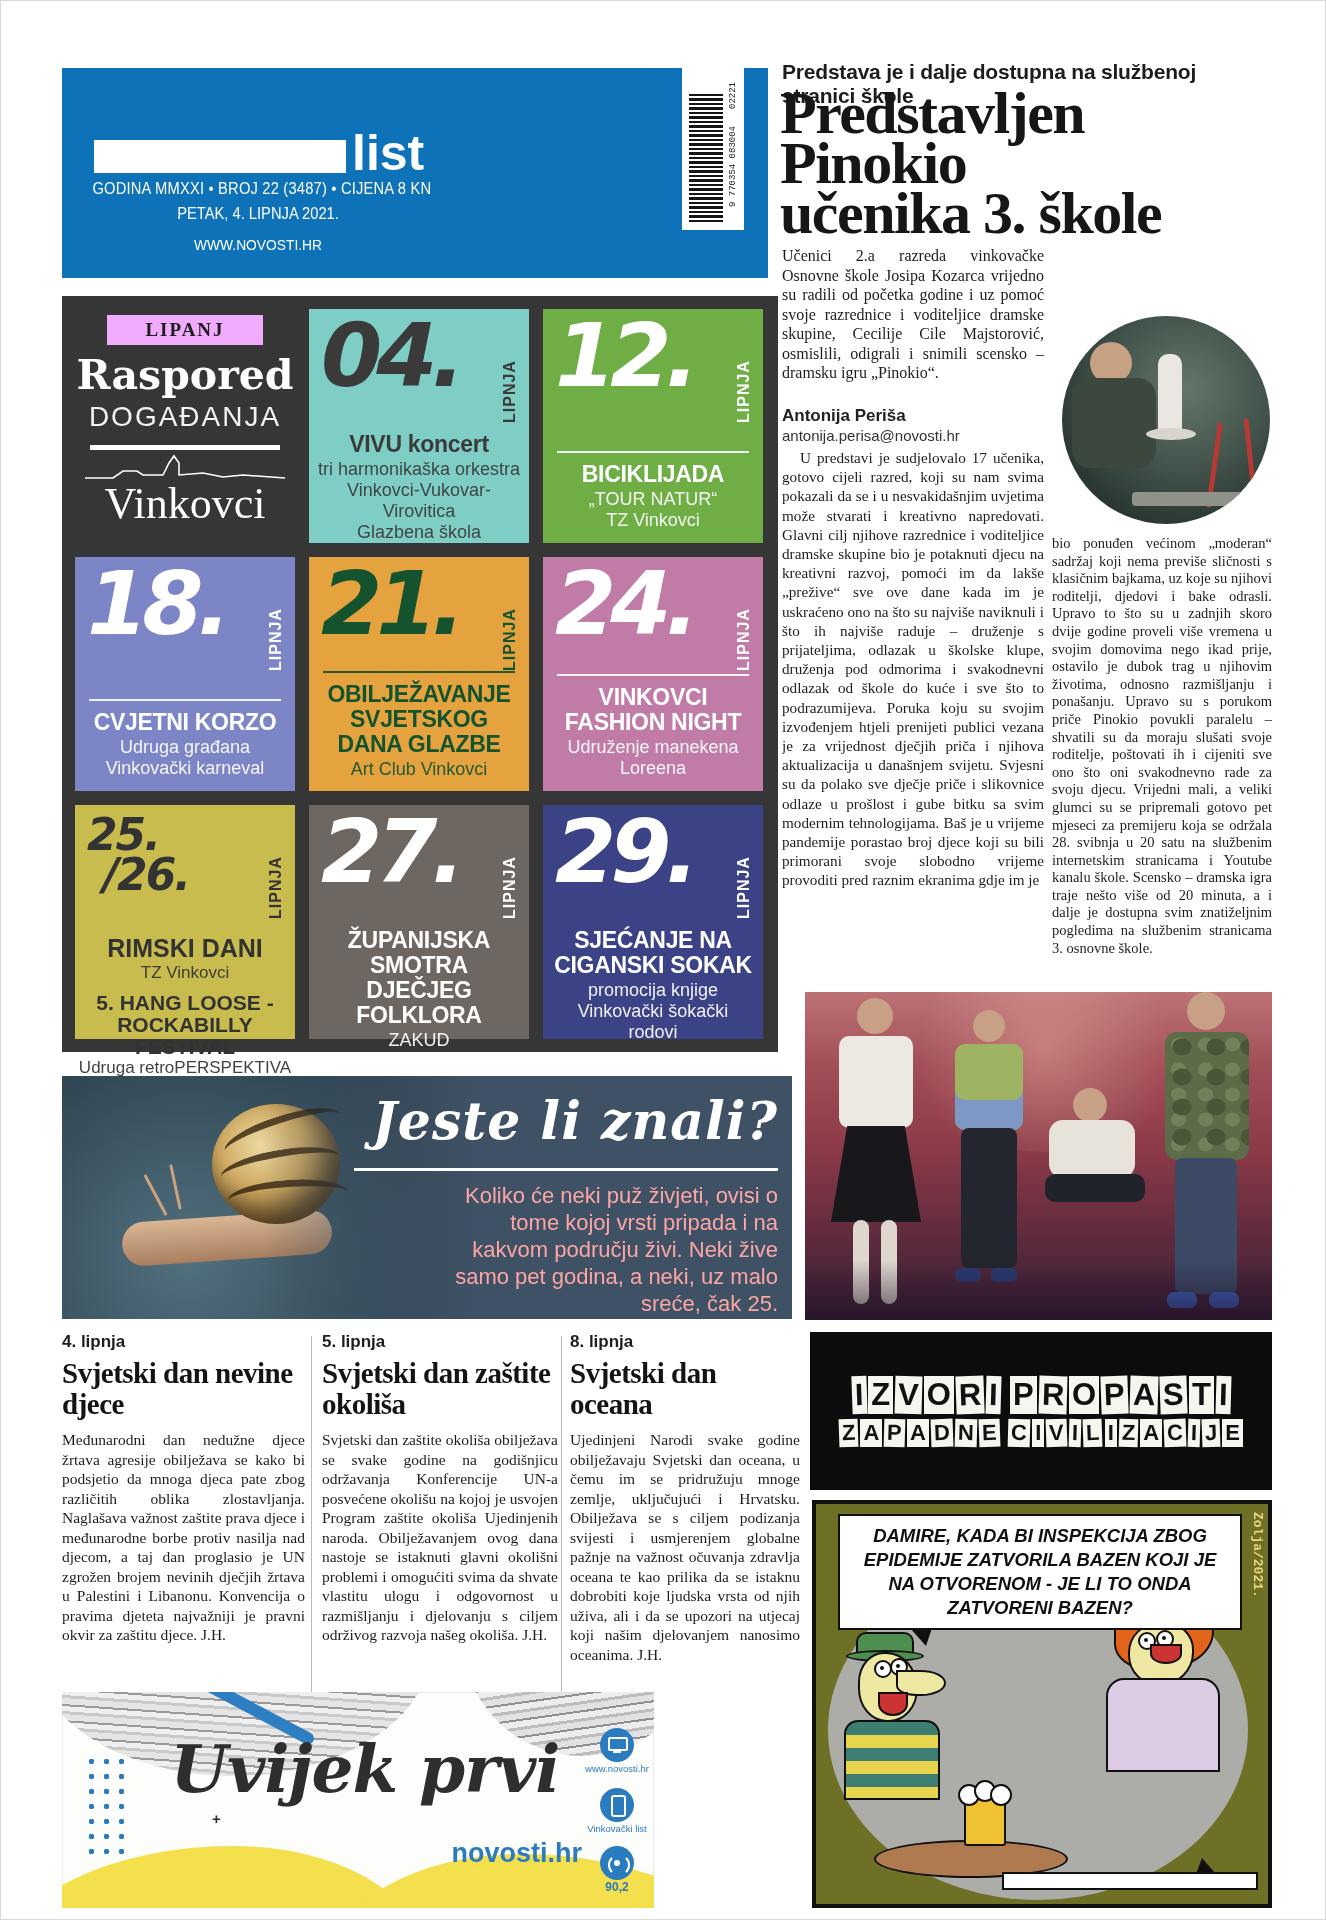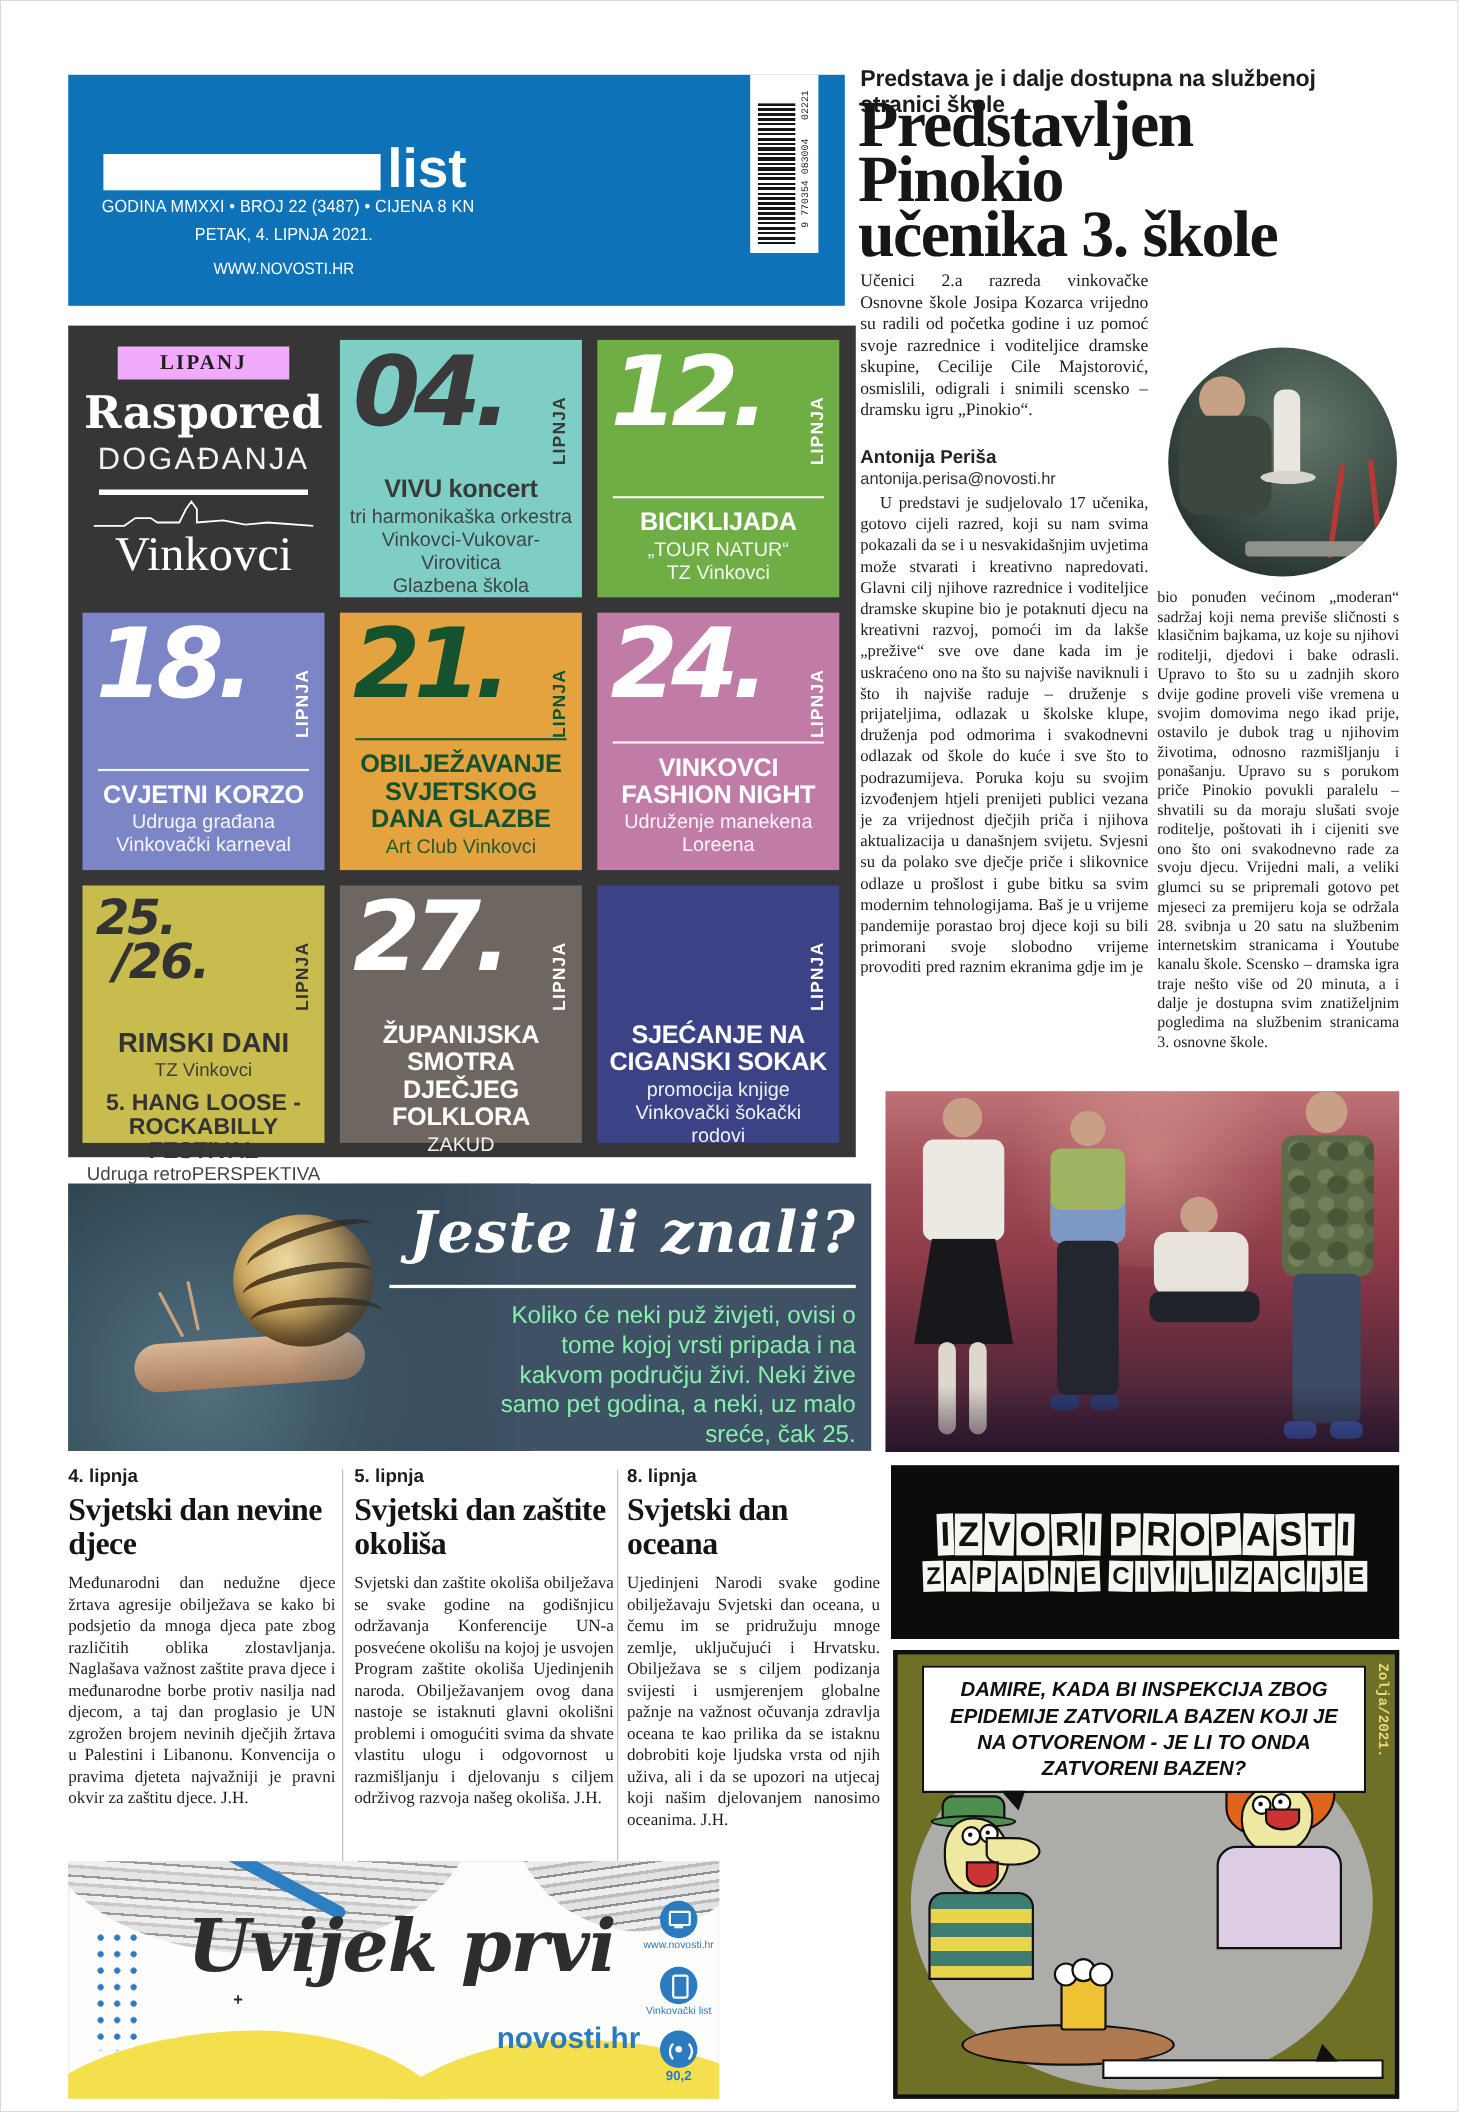--- a/index.html
+++ b/index.html
@@ -82,21 +82,21 @@
   .snail-shell{position:absolute;left:150px;top:28px;width:128px;height:120px;border-radius:50%;
      background:radial-gradient(circle at 38% 35%,#ecd9a2 0%,#d0aa62 38%,#8d6c3a 72%,#57452a 100%);
      box-shadow:inset -10px -14px 22px rgba(30,20,5,.55);}
   .snail-band{position:absolute;width:120px;height:26px;border-radius:50%;border-top:7px solid rgba(40,25,8,.75);background:transparent;}
   .snail-body{position:absolute;left:60px;top:140px;width:210px;height:44px;border-radius:40px;
      background:linear-gradient(180deg,#d9b694,#a87e5e);transform:rotate(-4deg);}
   .snail-stalk{position:absolute;width:3px;height:46px;background:#caa27e;border-radius:2px;}
   .know-title{left:300px;top:14px;width:416px;text-align:right;color:#fff;
      font-family:"DejaVu Serif",serif;font-style:italic;font-weight:bold;font-size:52px;letter-spacing:1px;}
   .know-rule{left:292px;top:92px;width:424px;height:3px;background:#fff;}
-  .know-body{left:380px;top:106px;width:336px;text-align:right;color:#86efac;font-size:22px;line-height:27px;}
+  .know-body{left:380px;top:106px;width:336px;text-align:right;color:#fca5a5;font-size:22px;line-height:27px;}
 
   
   .stage{left:805px;top:992px;width:467px;height:328px;overflow:hidden;
      background:linear-gradient(180deg,#bd7276 0%,#a34f58 22%,#8c3a48 48%,#5e2a3c 75%,#3a2138 100%);}
   .stage-glow{position:absolute;left:90px;top:-40px;width:300px;height:200px;border-radius:50%;
      background:radial-gradient(circle,rgba(255,200,180,.35),rgba(255,200,180,0) 70%);}
   .fig{position:absolute;}
   .head{border-radius:50%;background:#c7a085;}
   .stage-floor{position:absolute;left:0;bottom:0;width:467px;height:60px;
      background:linear-gradient(180deg,rgba(40,20,40,0),rgba(30,15,35,.65));}
@@ -339,20 +339,21 @@
       <div class="tile-rule"></div>
       <div class="tile-title">ŽUPANIJSKA SMOTRA DJEČJEG FOLKLORA</div>
       <div class="tile-sub">
         <div>ZAKUD</div>
       </div>
       <div class="tile-pad"></div>
     </div>
 
     <div class="tile" style="left: 481px; top: 509px; background-color: rgb(59, 66, 134); color: rgb(255, 255, 255);">
       <div class="tile-head">
+        <div class="tile-day">29.</div>
         <div class="tile-month">LIPNJA</div>
       </div>
       <div class="tile-spacer"></div>
       <div class="tile-rule"></div>
       <div class="tile-title">SJEĆANJE NA CIGANSKI SOKAK</div>
       <div class="tile-sub">
         <div>promocija knjige</div>
         <div>Vinkovački šokački</div>
         <div>rodovi</div>
       </div>

